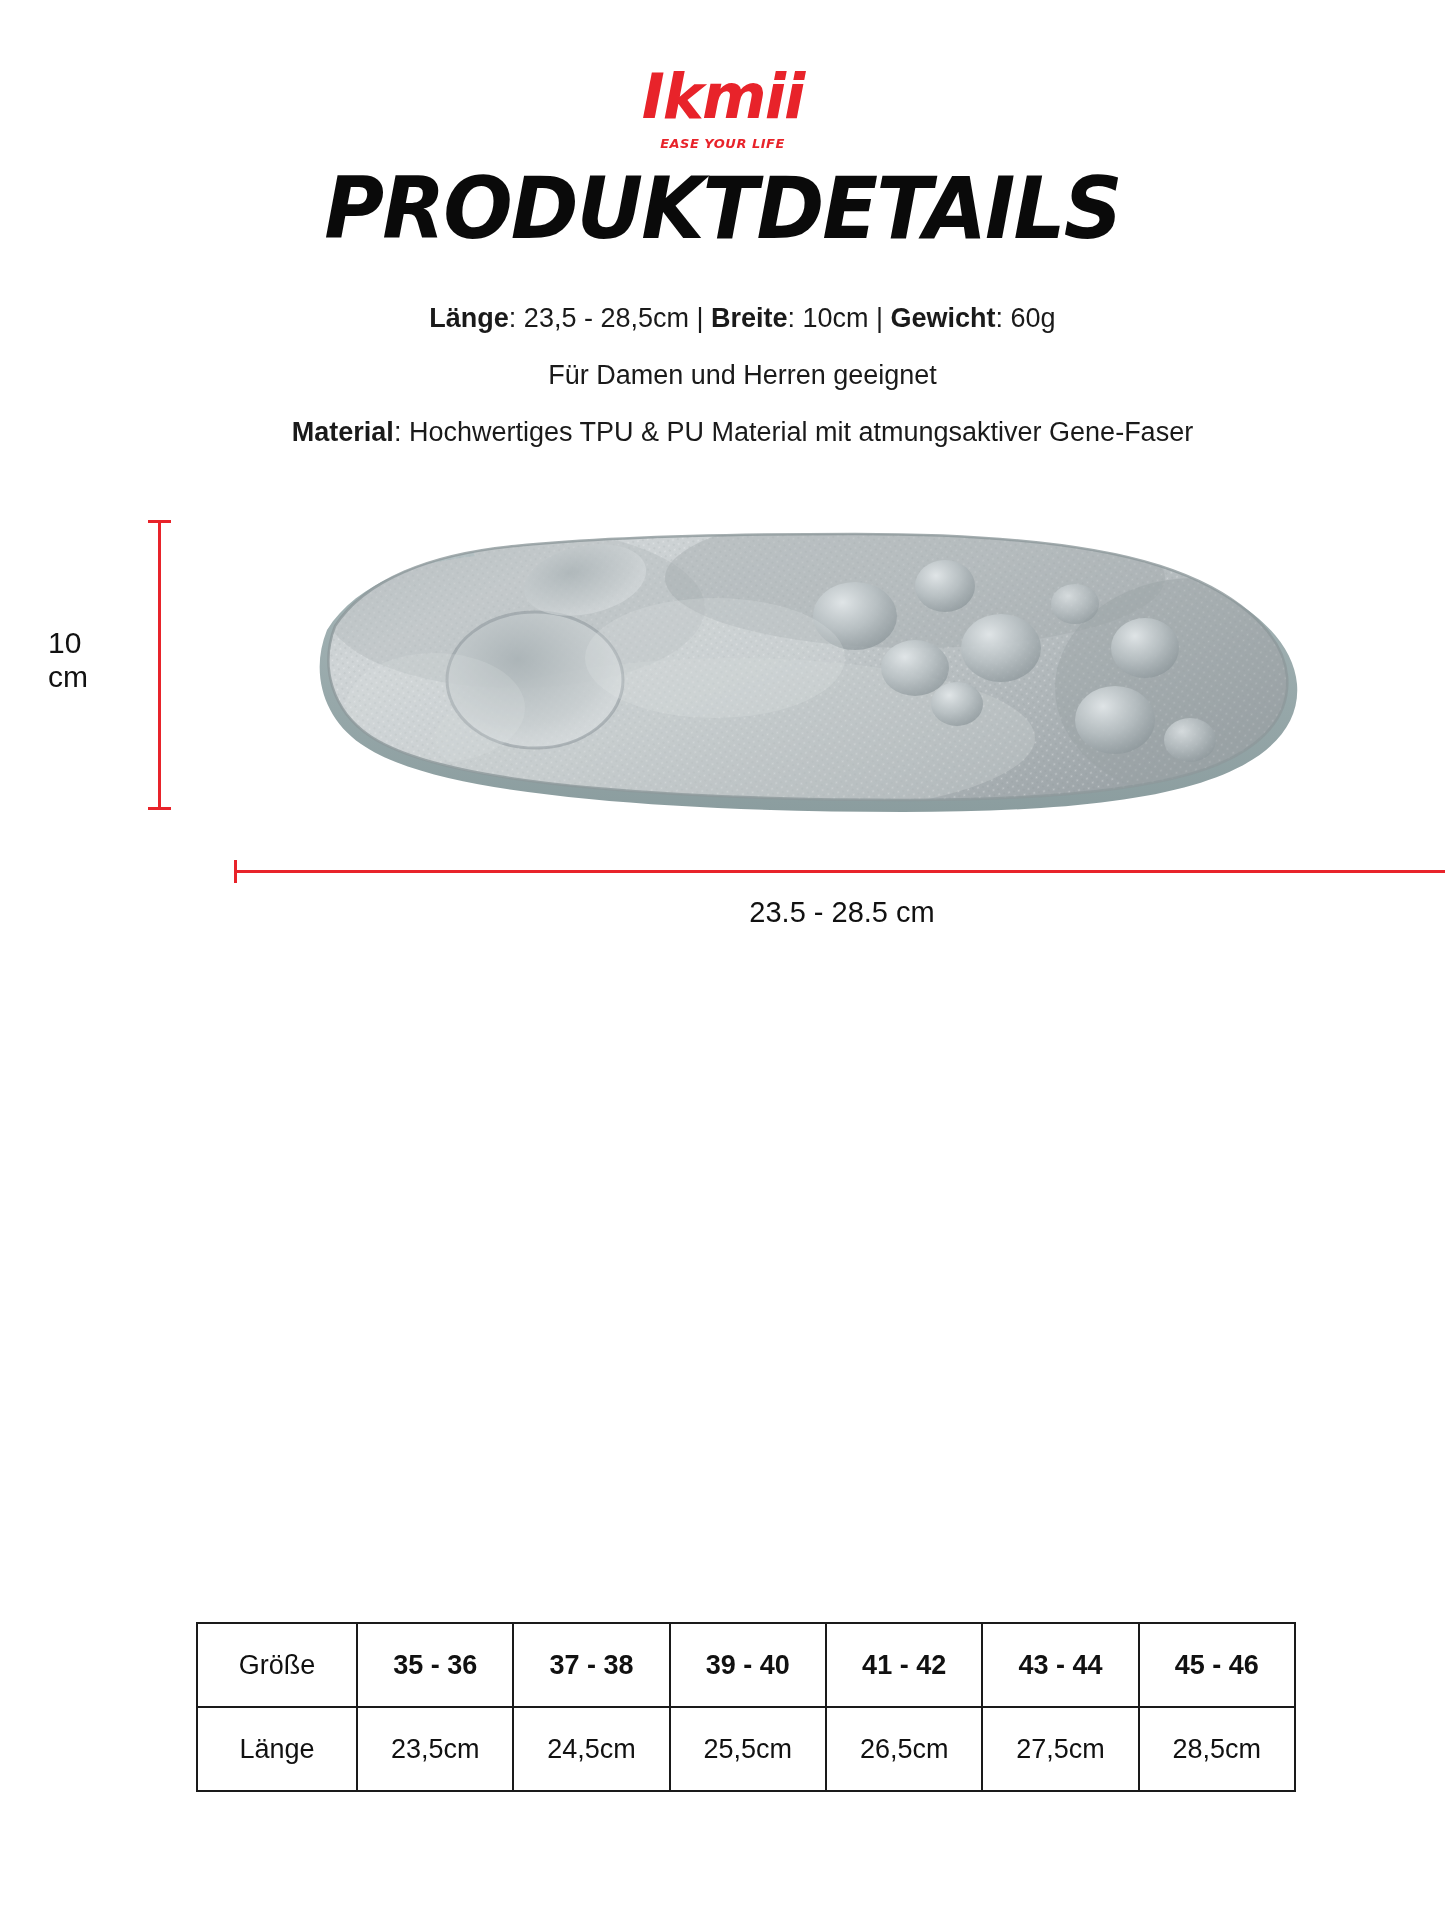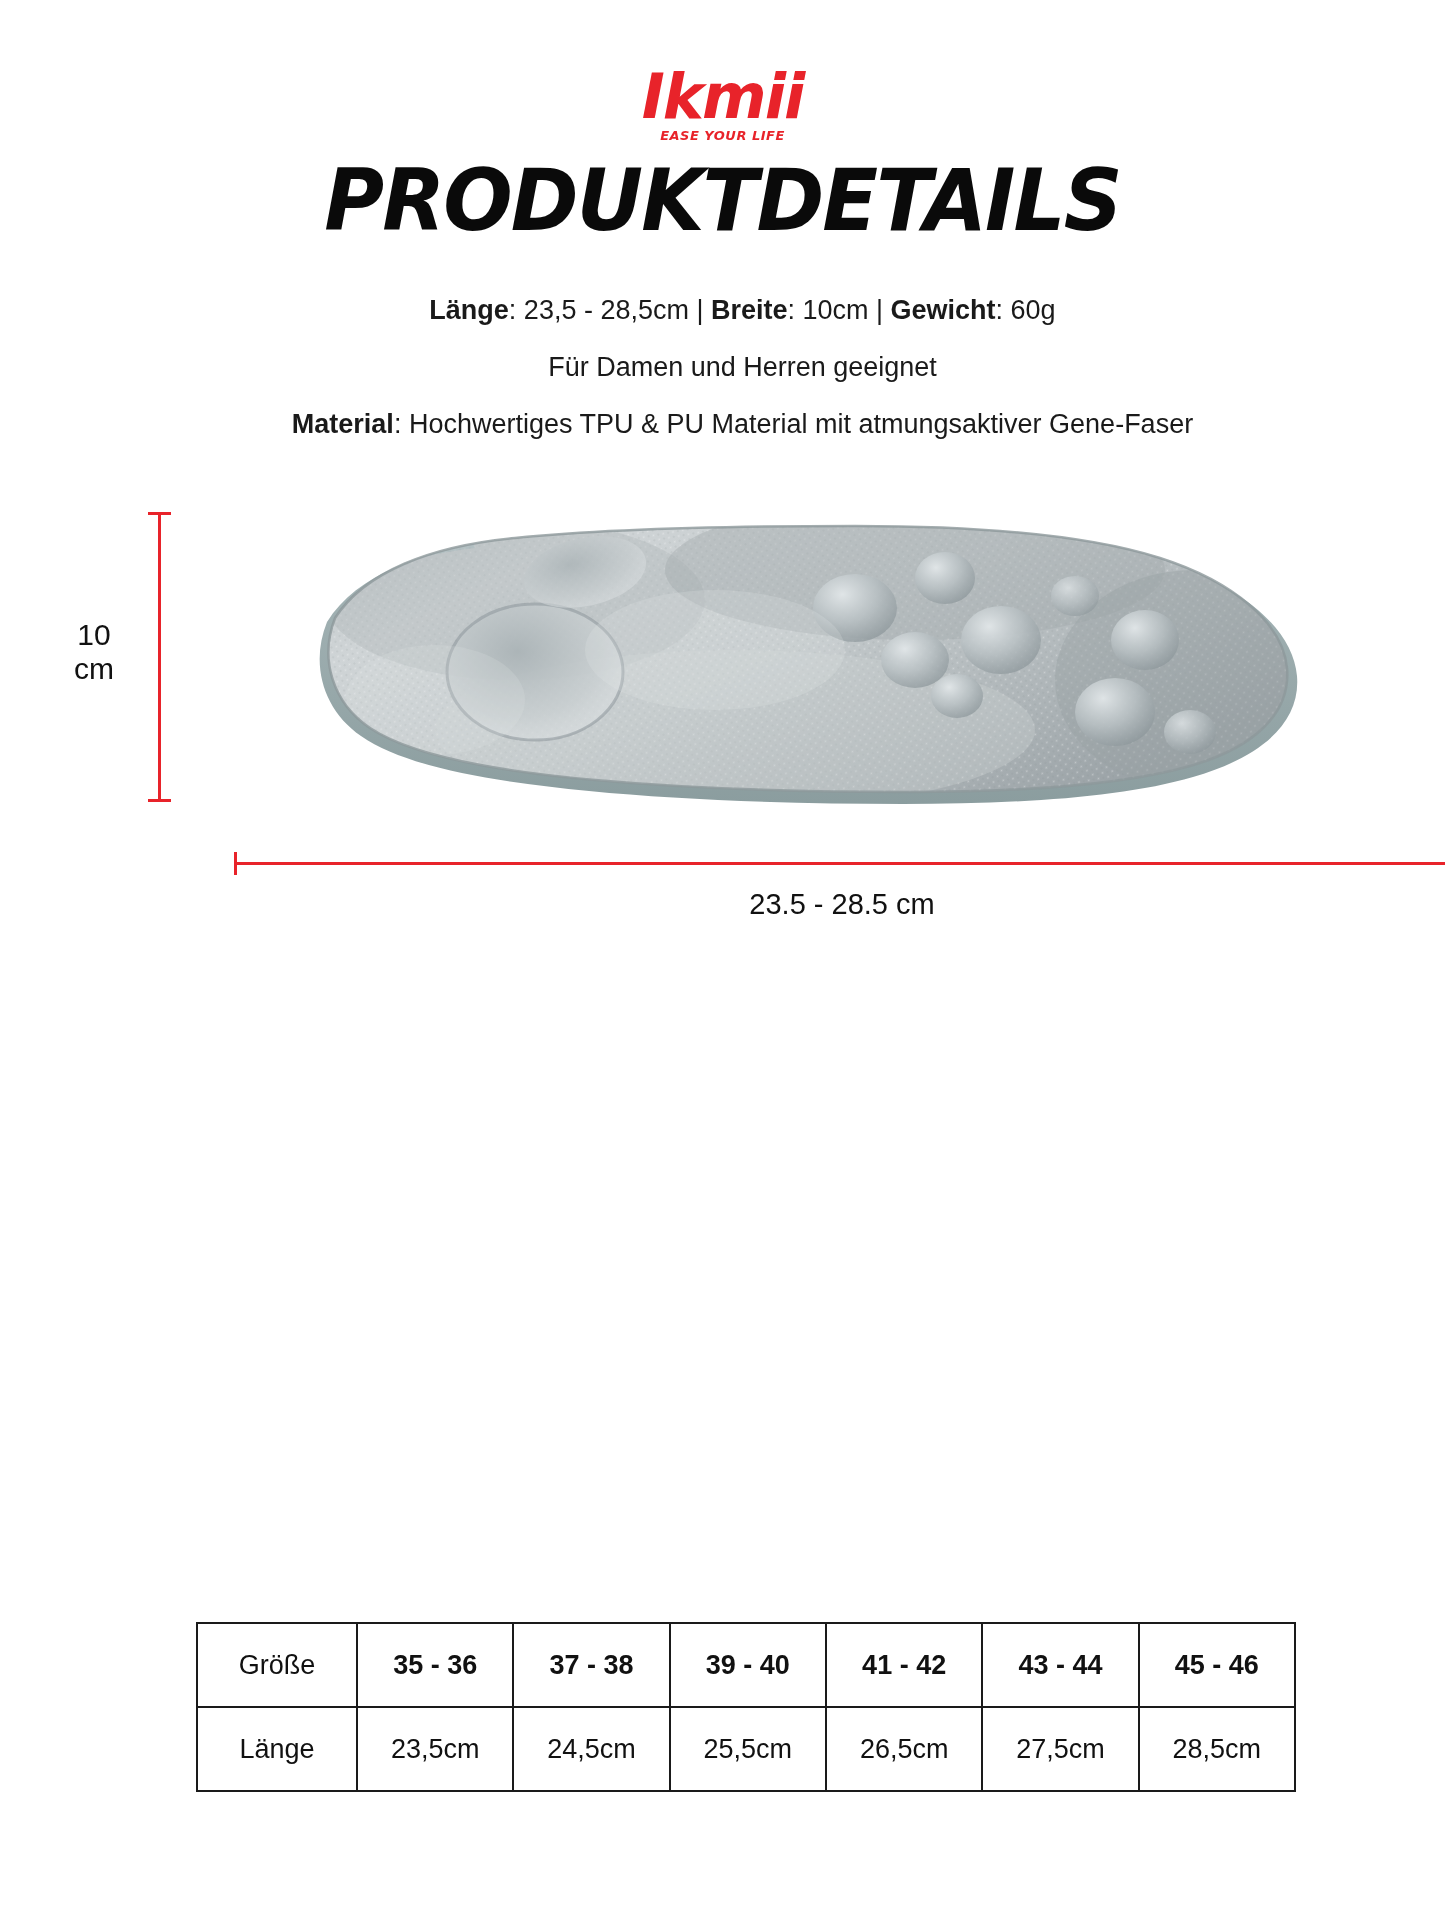--- a/index.html
+++ b/index.html
@@ -37,21 +37,21 @@
     color: #e8232a;
     line-height: 1;
   }
   .brand-tagline {
     font-family: "DejaVu Sans", sans-serif;
     font-weight: bold;
     font-style: italic;
     font-size: 13px;
     letter-spacing: 0.5px;
     color: #e8232a;
-    margin-top: 0;
+    margin-top: 8px;
   }
 
   
   .page-title {
     text-align: center;
     font-family: "DejaVu Sans", sans-serif;
     font-weight: bold;
     font-style: italic;
     font-size: 86px;
     letter-spacing: -2px;
@@ -105,21 +105,21 @@
     height: 3px;
     background: #e8232a;
   }
   .v-dim .cap.top { top: 0; }
   .v-dim .cap.bot { bottom: 0; }
   .v-dim-label {
     position: absolute;
     left: 48px;
     top: 118px;
     width: 92px;
-    text-align: center;
+    text-align: left;
     font-size: 30px;
     line-height: 1.15;
     color: #111;
   }
 
   
   .insole-wrap {
     position: absolute;
     left: 215px;
     top: 0;

